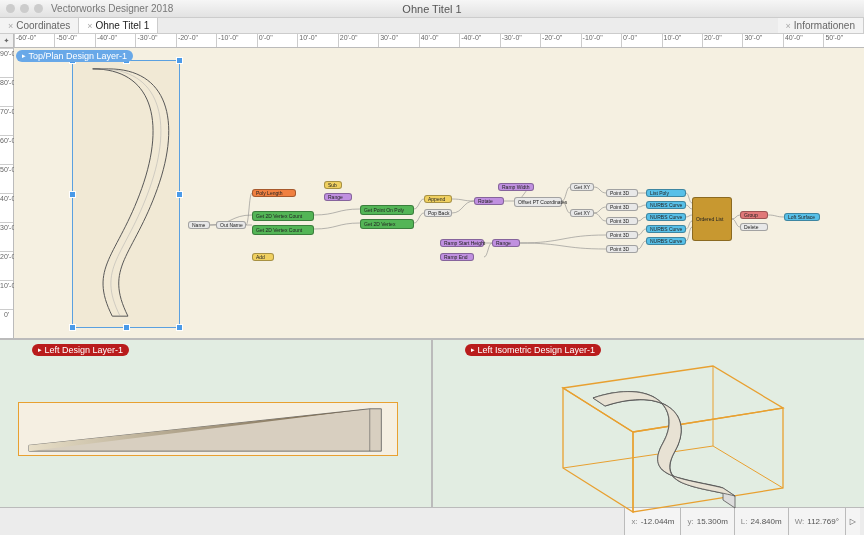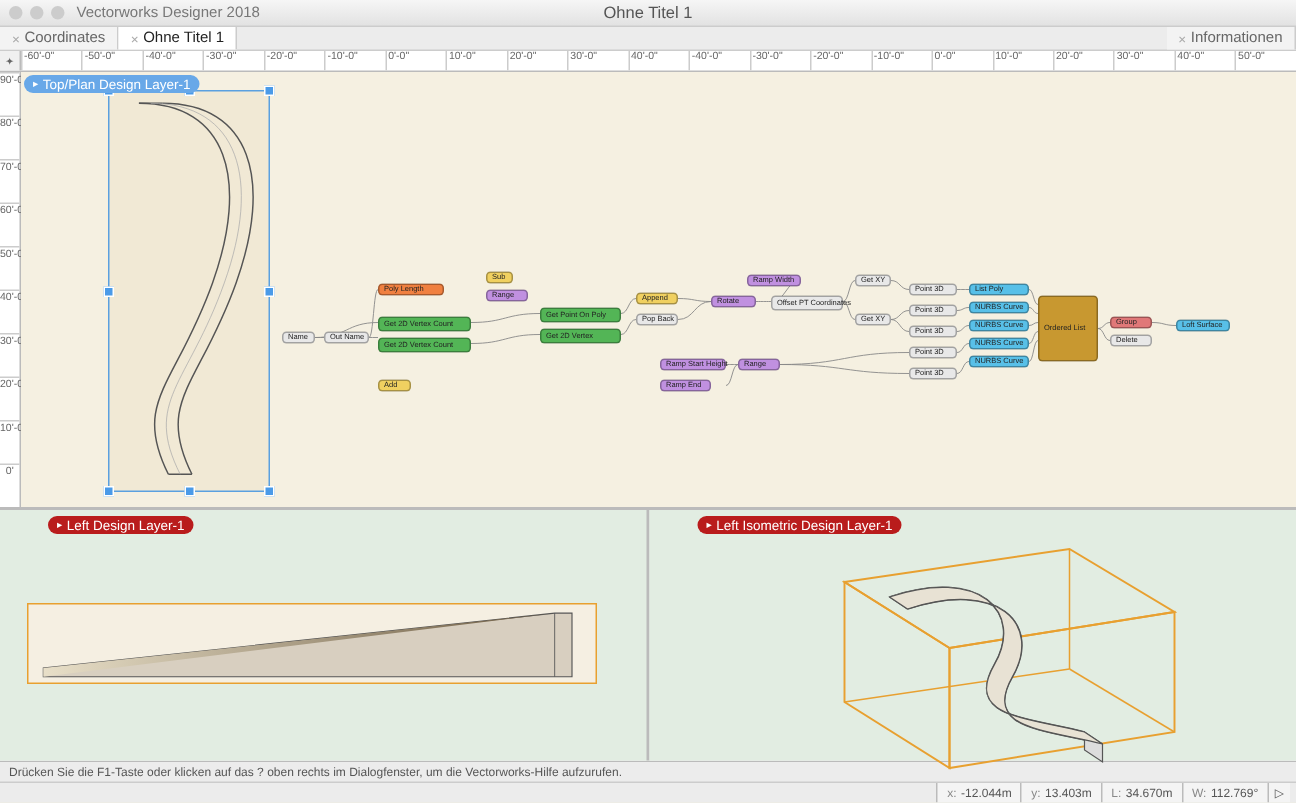--- a/index.html
+++ b/index.html
@@ -372,35 +372,32 @@
           <path d="M 72 48 C 132 28, 162 58, 142 93 C 122 128, 162 128, 202 138" fill="none" stroke="#555" stroke-width="1.2"></path>
           <path d="M 60 40 L 72 48 M 190 130 L 202 138 L 202 150 L 190 142 Z" fill="#ddd" stroke="#555" stroke-width="0.8"></path>
           <path d="M 60 40 C 120 20, 150 50, 130 85 C 110 120, 150 120, 190 130 L 202 138 C 162 128, 122 128, 142 93 C 162 58, 132 28, 72 48 Z" fill="#e8e2d4" stroke="#555" stroke-width="0.8"></path>
         </svg>
       </div>
     </div>
   </div>
 </div>
 
 <div class="statusbar">
-  <div class="help-row">
-    <span>Drücken Sie die F1-Taste oder klicken auf das ? oben rechts im Dialogfenster, um die Vectorworks-Hilfe aufzurufen.</span>
-  </div>
   <div class="coord-row">
     <div class="coord-cell">
       <span class="lbl">x:</span>
       <span>-12.044m</span>
     </div>
     <div class="coord-cell">
       <span class="lbl">y:</span>
-      <span>13.403m</span>
+      <span>15.300m</span>
     </div>
     <div class="coord-cell">
       <span class="lbl">L:</span>
-      <span>34.670m</span>
+      <span>24.840m</span>
     </div>
     <div class="coord-cell">
       <span class="lbl">W:</span>
       <span>112.769°</span>
     </div>
     <div class="coord-cell" style="padding:0 4px;">▷</div>
   </div>
 </div>
 
 </body></html>

